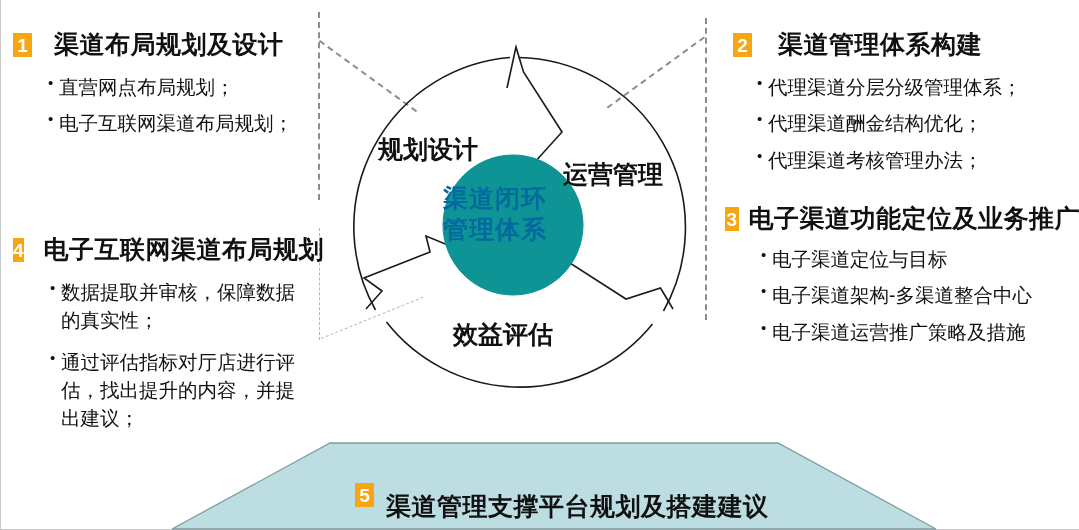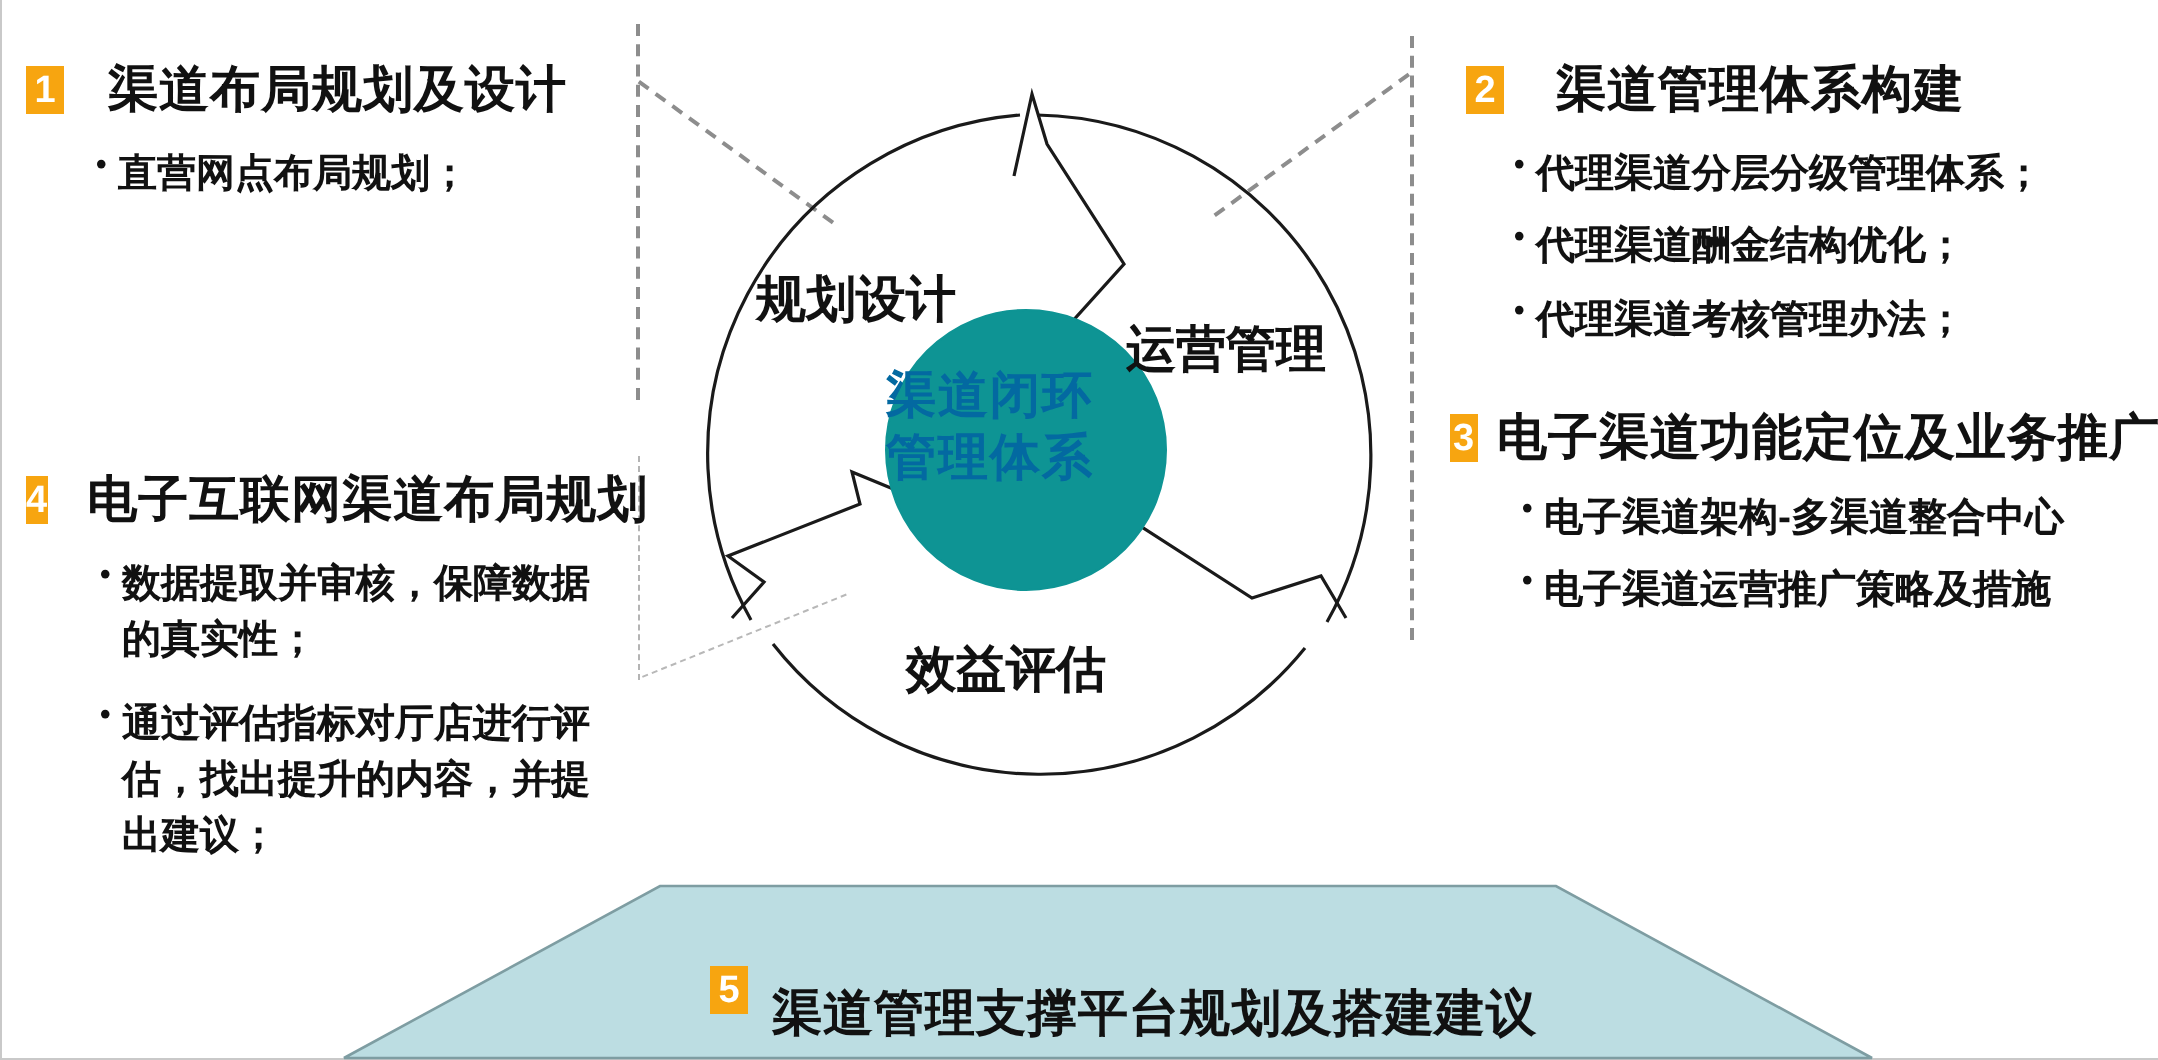--- a/index.html
+++ b/index.html
@@ -62,21 +62,20 @@
     font-family: "Liberation Serif", "DejaVu Serif", serif;
     font-weight: bold;
     color: #111111;
     font-size: 25px;
     letter-spacing: 0.5px;
   }
   .bullets {
     margin: 0;
     padding: 0;
     list-style: none;
-    font-weight: bold;
   }
   .bullets li {
     font-family: "Liberation Sans", "DejaVu Sans", sans-serif;
     font-size: 19.5px;
     color: #111111;
     line-height: 1.45;
     position: relative;
     padding-left: 11px;
     margin-bottom: 8px;
   }
@@ -209,20 +208,21 @@
   <div class="cyc-label" style="left:563px; top:158px;">运营管理</div>
   <div class="cyc-label" style="left:453px; top:318px;">效益评估</div>
 
   <div class="block" style="left:13px; top:28px; width:300px;">
     <div class="block-head">
       <span class="badge badge-lg">1</span>
       <span class="block-title" style="margin-left:22px;">渠道布局规划及设计</span>
     </div>
     <ul class="bullets" style="margin-top:12px; margin-left:35px;">
       <li>直营网点布局规划；</li>
+      <li>电子互联网渠道布局规划；</li>
     </ul>
   </div>
 
   <div class="block" style="left:733px; top:28px; width:340px;">
     <div class="block-head">
       <span class="badge badge-lg">2</span>
       <span class="block-title" style="margin-left:26px;">渠道管理体系构建</span>
     </div>
     <ul class="bullets" style="margin-top:12px; margin-left:24px;">
       <li>代理渠道分层分级管理体系；</li>
@@ -230,20 +230,21 @@
       <li>代理渠道考核管理办法；</li>
     </ul>
   </div>
 
   <div class="block" style="left:725px; top:202px; width:355px;">
     <div class="block-head">
       <span class="badge badge-lg">3</span>
       <span class="block-title" style="margin-left:10px;">电子渠道功能定位及业务推广</span>
     </div>
     <ul class="bullets" style="margin-top:10px; margin-left:36px;">
+      <li>电子渠道定位与目标</li>
       <li>电子渠道架构-多渠道整合中心</li>
       <li>电子渠道运营推广策略及措施</li>
     </ul>
   </div>
 
   <div class="block" style="left:13px; top:233px; width:305px;">
     <div class="block-head">
       <span class="badge badge-lg">4</span>
       <span class="block-title" style="margin-left:20px;">电子互联网渠道布局规划</span>
     </div>

